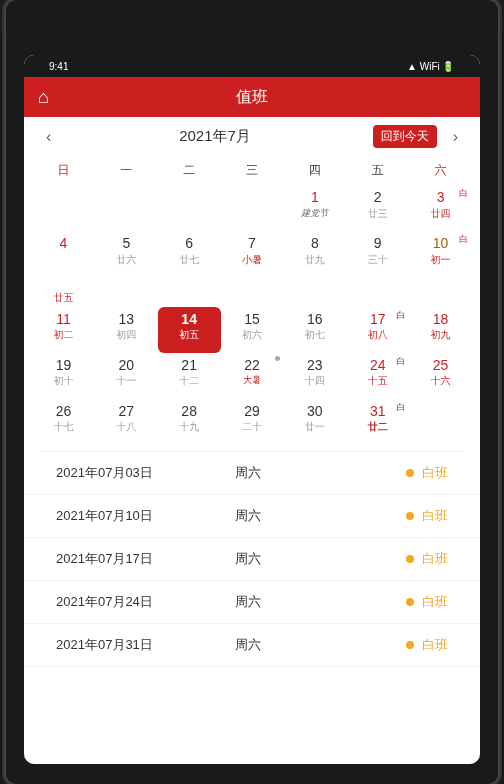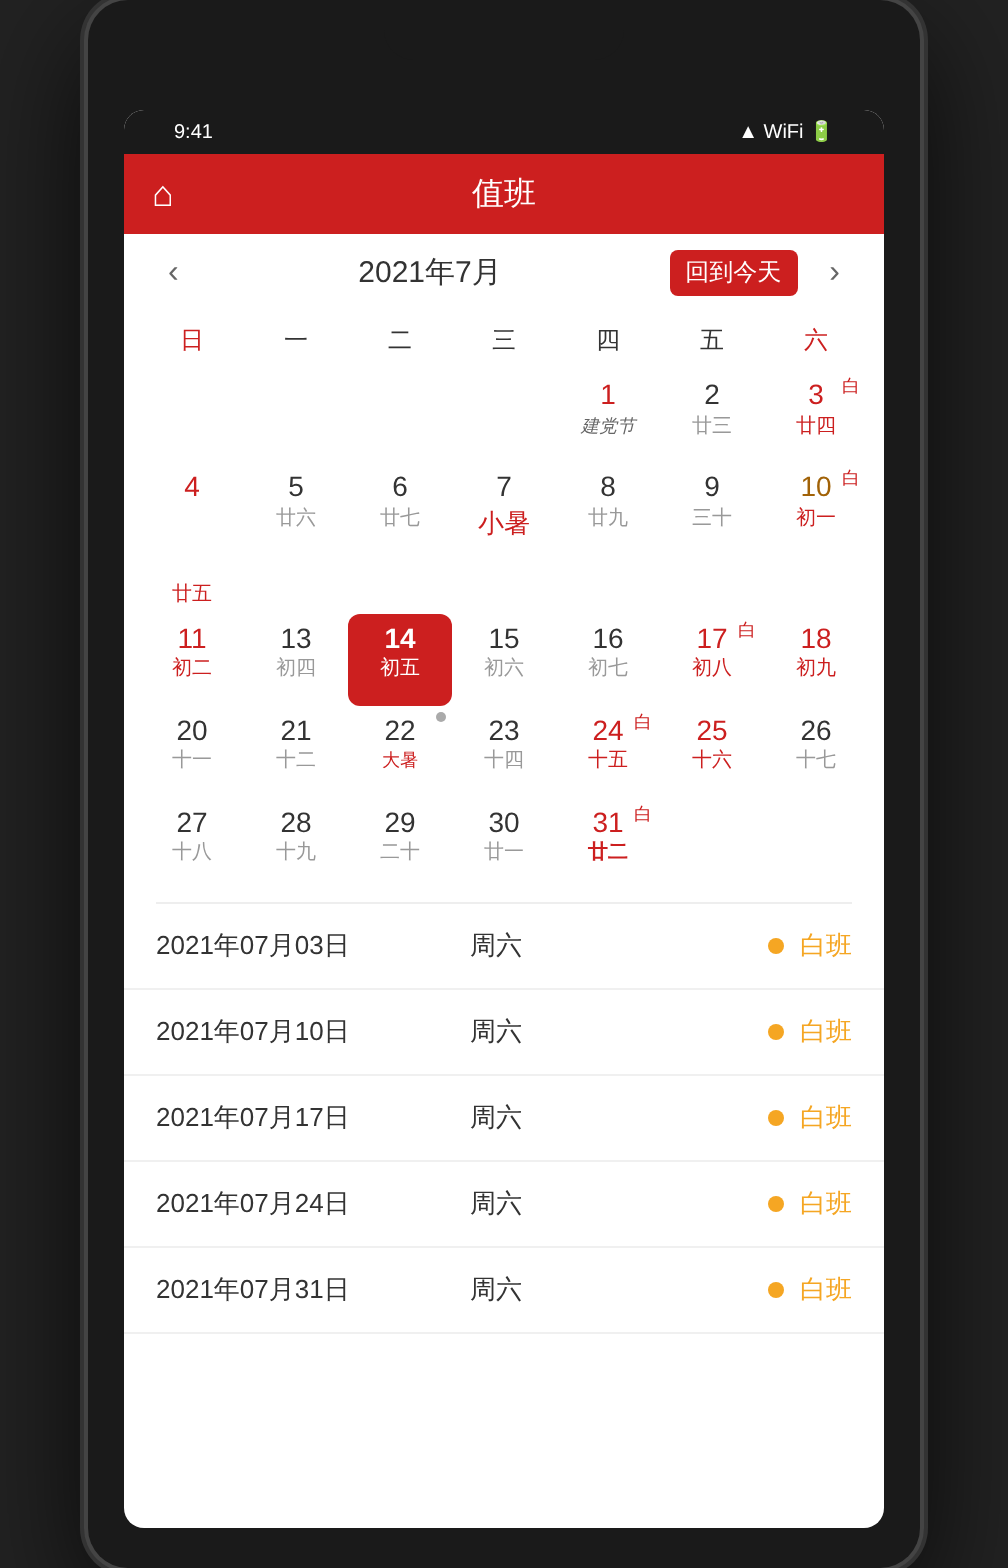--- a/index.html
+++ b/index.html
@@ -5,24 +5,24 @@
     * { margin: 0; padding: 0; box-sizing: border-box; }
     body {
       background: #222;
       display: flex;
       justify-content: center;
       align-items: center;
       min-height: 100vh;
       font-family: -apple-system, 'PingFang SC', 'Hiragino Sans GB', sans-serif;
     }
     .phone-frame {
-      width: 416px;
+      width: 492px;
       height: 784px;
       background: #1a1a1a;
-      border-radius: 20px;
+      border-radius: 10px;
       position: relative;
       overflow: hidden;
       box-shadow: 0 0 0 2px #444, 0 0 0 4px #333, 0 20px 60px rgba(0,0,0,0.8);
     }
     .phone-screen {
       position: absolute;
       top: 55px;
       left: 18px;
       right: 18px;
       bottom: 20px;
@@ -172,21 +172,21 @@
       margin: 4px 16px 0;
       flex-shrink: 0;
     }
     .schedule-list {
       flex: 1;
       overflow-y: auto;
     }
     .schedule-item {
       display: flex;
       align-items: center;
-      padding: 12px 16px;
+      padding: 12px 32px;
       border-bottom: 1px solid #f0f0f0;
     }
     .schedule-date {
       font-size: 13px;
       color: #333;
       flex: 1;
     }
     .schedule-day {
       font-size: 13px;
       color: #333;
@@ -271,21 +271,21 @@
       <div class="day-cell normal">
         <span class="day-num">5</span>
         <span class="day-sub">廿六</span>
       </div>
       <div class="day-cell normal">
         <span class="day-num">6</span>
         <span class="day-sub">廿七</span>
       </div>
       <div class="day-cell normal">
         <span class="day-num">7</span>
-        <span class="day-sub" style="color:#cc1f1f;font-size:13px;">小暑</span>
+        <span class="day-sub" style="color:#cc1f1f;font-size:10px;">小暑</span>
       </div>
       <div class="day-cell normal">
         <span class="day-num">8</span>
         <span class="day-sub">廿九</span>
       </div>
       <div class="day-cell normal">
         <span class="day-num">9</span>
         <span class="day-sub">三十</span>
       </div>
       <div class="day-cell saturday" style="position:relative;">
@@ -316,20 +316,24 @@
       </div>
       <div class="day-cell saturday" style="position:relative;">
         <span class="day-badge">白</span>
         <span class="day-num" style="color:#cc1f1f;">17</span>
         <span class="day-sub" style="color:#cc1f1f;">初八</span>
       </div>
 
       <div class="day-cell sunday">
         <span class="day-num" style="color:#cc1f1f;">18</span>
         <span class="day-sub" style="color:#cc1f1f;">初九</span>
+      </div>
+      <div class="day-cell normal">
+        <span class="day-num">19</span>
+        <span class="day-sub">初十</span>
       </div>
       <div class="day-cell normal">
         <span class="day-num">20</span>
         <span class="day-sub">十一</span>
       </div>
       <div class="day-cell normal">
         <span class="day-num">21</span>
         <span class="day-sub">十二</span>
       </div>
       <div class="day-cell normal" style="position:relative;">

